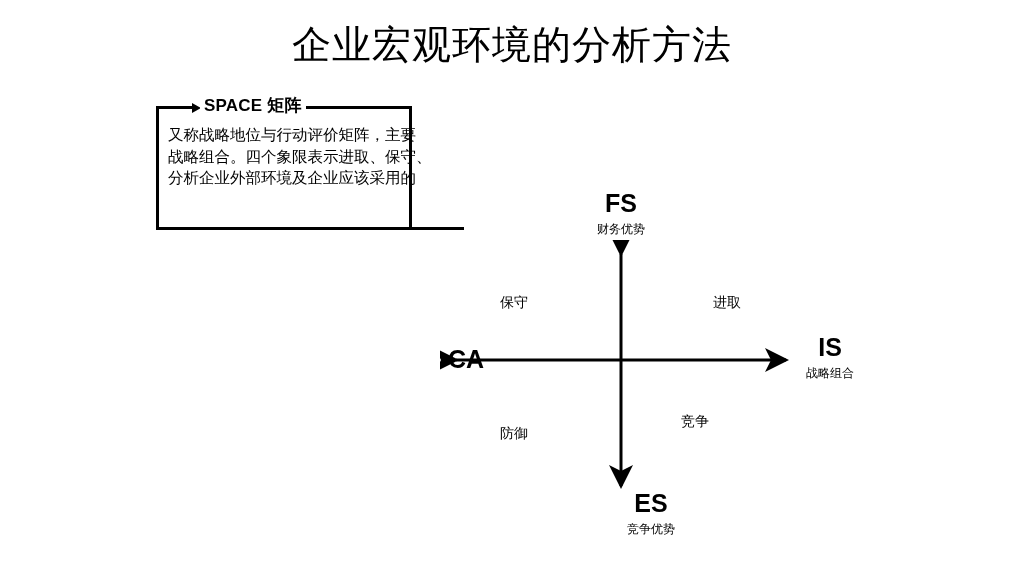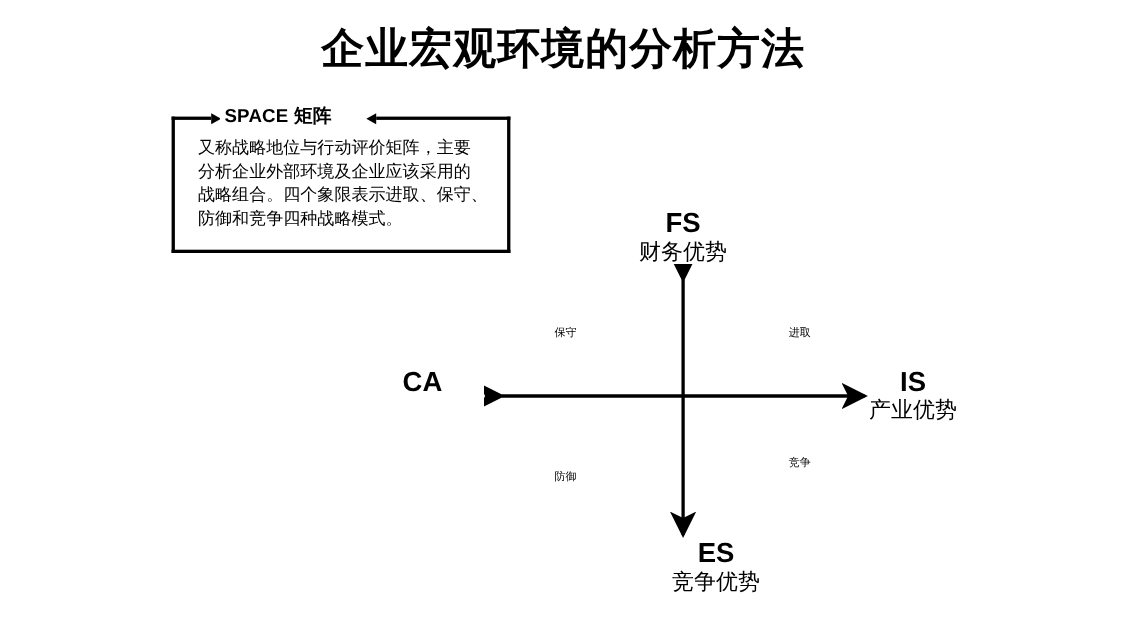--- a/index.html
+++ b/index.html
@@ -22,33 +22,33 @@
   }
 
   
   .slide-title {
     position: absolute;
     left: 0;
     top: 22px;
     width: 1024px;
     text-align: center;
     font-size: 39px;
-    font-weight: bold;
+    font-weight: normal;
     letter-spacing: 1px;
     color: #000000;
     line-height: 1.2;
     white-space: nowrap;
   }
 
   
   .callout {
     position: absolute;
     left: 156px;
     top: 106px;
-    width: 308px;
+    width: 256px;
     height: 124px;
     box-sizing: border-box;
   }
   .callout-border-left,
   .callout-border-right,
   .callout-border-bottom {
     position: absolute;
     background: #000000;
   }
   .callout-border-left {
@@ -106,21 +106,20 @@
     letter-spacing: 0.2px;
   }
   .callout-body {
     position: absolute;
     left: 12px;
     top: 18px;
     width: 286px;
     font-size: 15.5px;
     line-height: 21.5px;
     color: #000000;
-    margin-left: 12px;
   }
   .callout-body p {
     margin: 0;
     white-space: nowrap;
   }
 
   
   .matrix {
     position: absolute;
     left: 0;
@@ -140,42 +139,43 @@
     text-align: center;
     white-space: nowrap;
   }
   .axis-label .code {
     font-size: 25px;
     font-weight: bold;
     line-height: 30px;
     display: block;
   }
   .axis-label .cn {
-    font-size: 20px;
+    font-size: 12px;
     font-weight: normal;
     line-height: 22px;
     display: block;
   }
   .label-fs { left: 521px; top: 188px; width: 200px; }
   .label-es { left: 551px; top: 488px; width: 200px; }
-  .label-ca { left: 284px; top: 332px; width: 200px; }
+  .label-ca { left: 284px; top: 344px; width: 200px; text-align: right; }
   .label-is { left: 730px; top: 332px; width: 200px; }
 
   .quadrant-label {
     position: absolute;
-    font-size: 10px;
+    font-size: 14px;
     line-height: 20px;
     white-space: nowrap;
     text-align: center;
     width: 80px;
+    font-family: Liberation Serif, serif;
   }
   .quad-conservative { left: 474px; top: 293px; }
   .quad-aggressive   { left: 687px; top: 293px; }
   .quad-defensive    { left: 474px; top: 424px; }
-  .quad-competitive  { left: 687px; top: 412px; }
+  .quad-competitive  { left: 655px; top: 412px; }
 </style>
 </head>
 <body>
 
 <div class="slide">
 
   <div class="slide-title">企业宏观环境的分析方法</div>
 
   <div class="callout">
     <div class="callout-border-left"></div>
@@ -183,23 +183,22 @@
     <div class="callout-border-bottom"></div>
     <div class="callout-top-seg callout-top-left-seg"></div>
     <div class="callout-top-seg callout-top-right-seg"></div>
     <div class="arrow-head arrow-head-right"></div>
     <div class="arrow-head arrow-head-left"></div>
 
     <div class="callout-title">SPACE 矩阵</div>
 
     <div class="callout-body">
       <p>又称战略地位与行动评价矩阵，主要</p>
+      <p>战略组合。四个象限表示进取、保守、</p>
       <p>分析企业外部环境及企业应该采用的</p>
-      <p>战略组合。四个象限表示进取、保守、</p>
-      <p>防御和竞争四种战略模式。</p>
     </div>
   </div>
 
   <div class="matrix">
     <svg class="axis-svg" width="360" height="260" viewBox="0 0 360 260">
       <defs>
         <marker id="ah" markerWidth="8" markerHeight="8" refX="7" refY="4" orient="auto" markerUnits="strokeWidth">
           <path d="M0,0 L8,4 L0,8 L2,4 Z" fill="#000000"></path>
         </marker>
       </defs>
@@ -209,21 +208,21 @@
       <line x1="16" y1="120" x2="346" y2="120" stroke="#000000" stroke-width="3" marker-start="url(#ah)" marker-end="url(#ah)"></line>
     </svg>
 
     <div class="axis-label label-fs">
       <span class="code">FS</span>
       <span class="cn">财务优势</span>
     </div>
 
     <div class="axis-label label-is">
       <span class="code">IS</span>
-      <span class="cn">产业优势</span>
+      <span class="cn">战略组合</span>
     </div>
 
     <div class="axis-label label-es">
       <span class="code">ES</span>
       <span class="cn">竞争优势</span>
     </div>
 
     <div class="axis-label label-ca">
       <span class="code">CA</span>
     </div>

